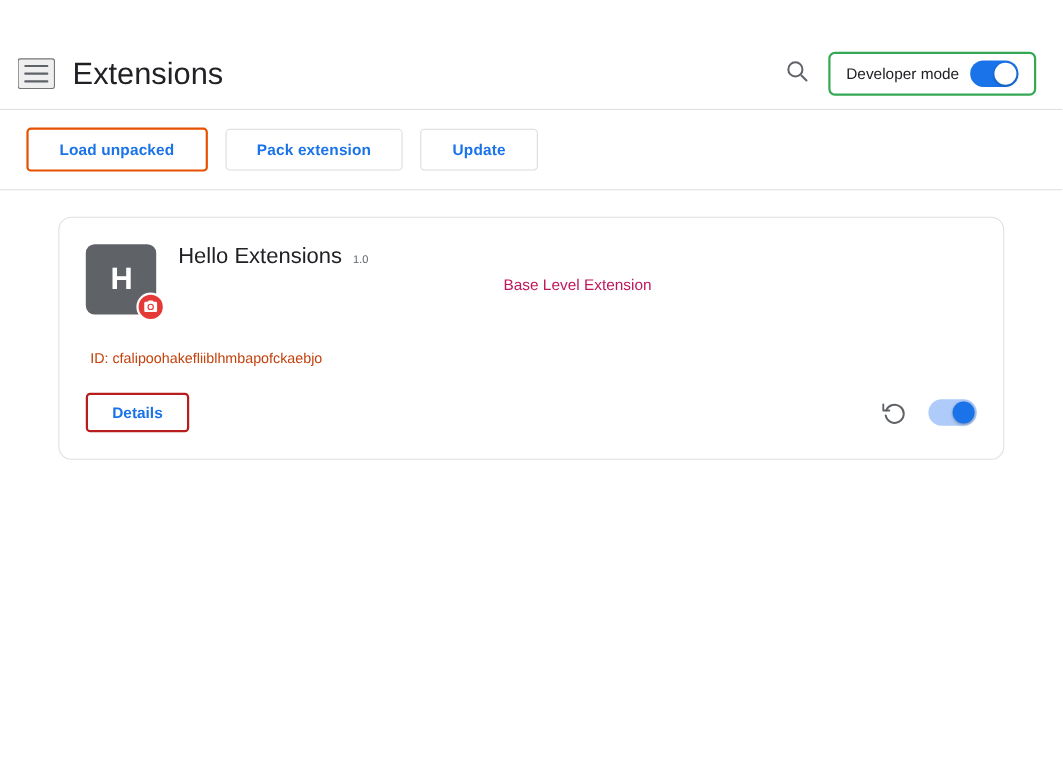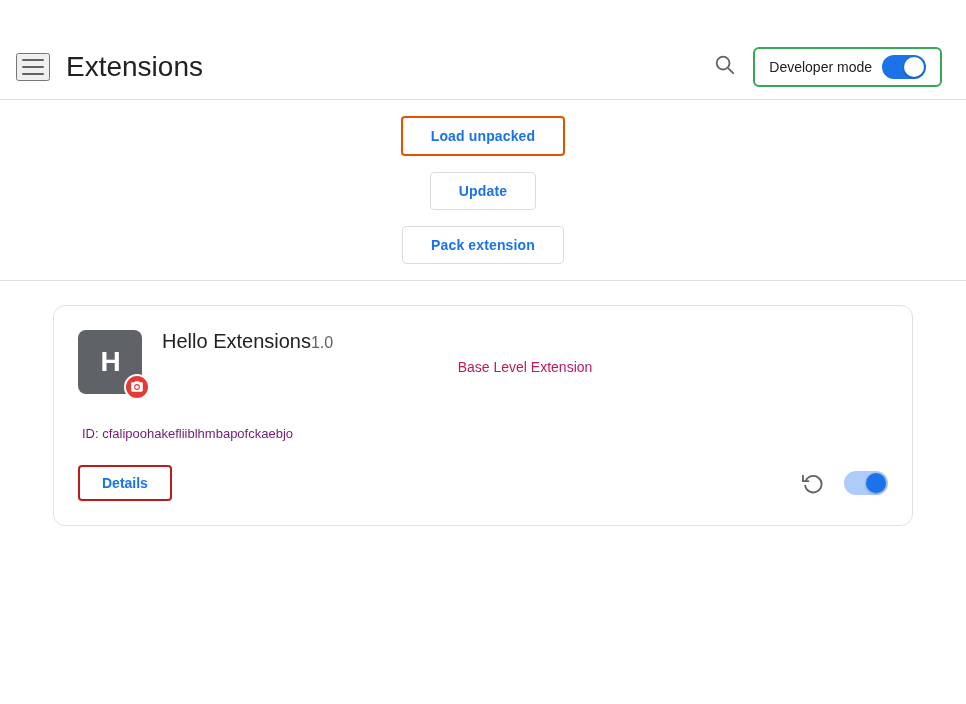--- a/index.html
+++ b/index.html
@@ -97,21 +97,20 @@
       box-shadow: 0 1px 3px rgba(0,0,0,0.3);
       transition: left 0.2s;
     }
 
     
     .toolbar {
       display: flex;
       align-items: center;
       gap: 16px;
       padding: 16px 24px;
-      flex-direction: column;
     }
     .toolbar-btn {
       border: 1px solid #dadce0;
       border-radius: 4px;
       background: #fff;
       padding: 10px 28px;
       font-size: 14px;
       font-weight: 600;
       color: #1a73e8;
       cursor: pointer;
@@ -187,40 +186,41 @@
       height: 14px;
       fill: #fff;
     }
 
     .extension-info {
       flex: 1;
     }
     .extension-name-row {
       display: flex;
       align-items: baseline;
+      gap: 10px;
       margin-bottom: 6px;
     }
     .extension-name {
       font-size: 20px;
       font-weight: 500;
       color: #202124;
     }
     .extension-version {
-      font-size: 16px;
+      font-size: 10px;
       color: #5f6368;
     }
     .extension-desc {
       font-size: 14px;
       color: #be185d;
       text-align: center;
     }
 
     .extension-id {
       font-size: 13px;
-      color: #701a75;
+      color: #c2410c;
       margin-bottom: 24px;
       padding-left: 4px;
     }
 
     .card-actions {
       display: flex;
       align-items: center;
       gap: 12px;
     }
     .action-btn {
@@ -285,22 +285,22 @@
       <div class="toggle">
         <div class="toggle-track"></div>
         <div class="toggle-thumb"></div>
       </div>
     </div>
   </div>
 </div>
 
 <div class="toolbar">
   <button class="toolbar-btn highlighted">Load unpacked</button>
+  <button class="toolbar-btn">Pack extension</button>
   <button class="toolbar-btn">Update</button>
-  <button class="toolbar-btn">Pack extension</button>
 </div>
 
 <div class="divider"></div>
 
 <div class="main">
   <div class="extension-card">
     <div class="card-top">
       <div class="extension-icon-wrapper">
         <div class="extension-icon">H</div>
         <div class="extension-badge">

